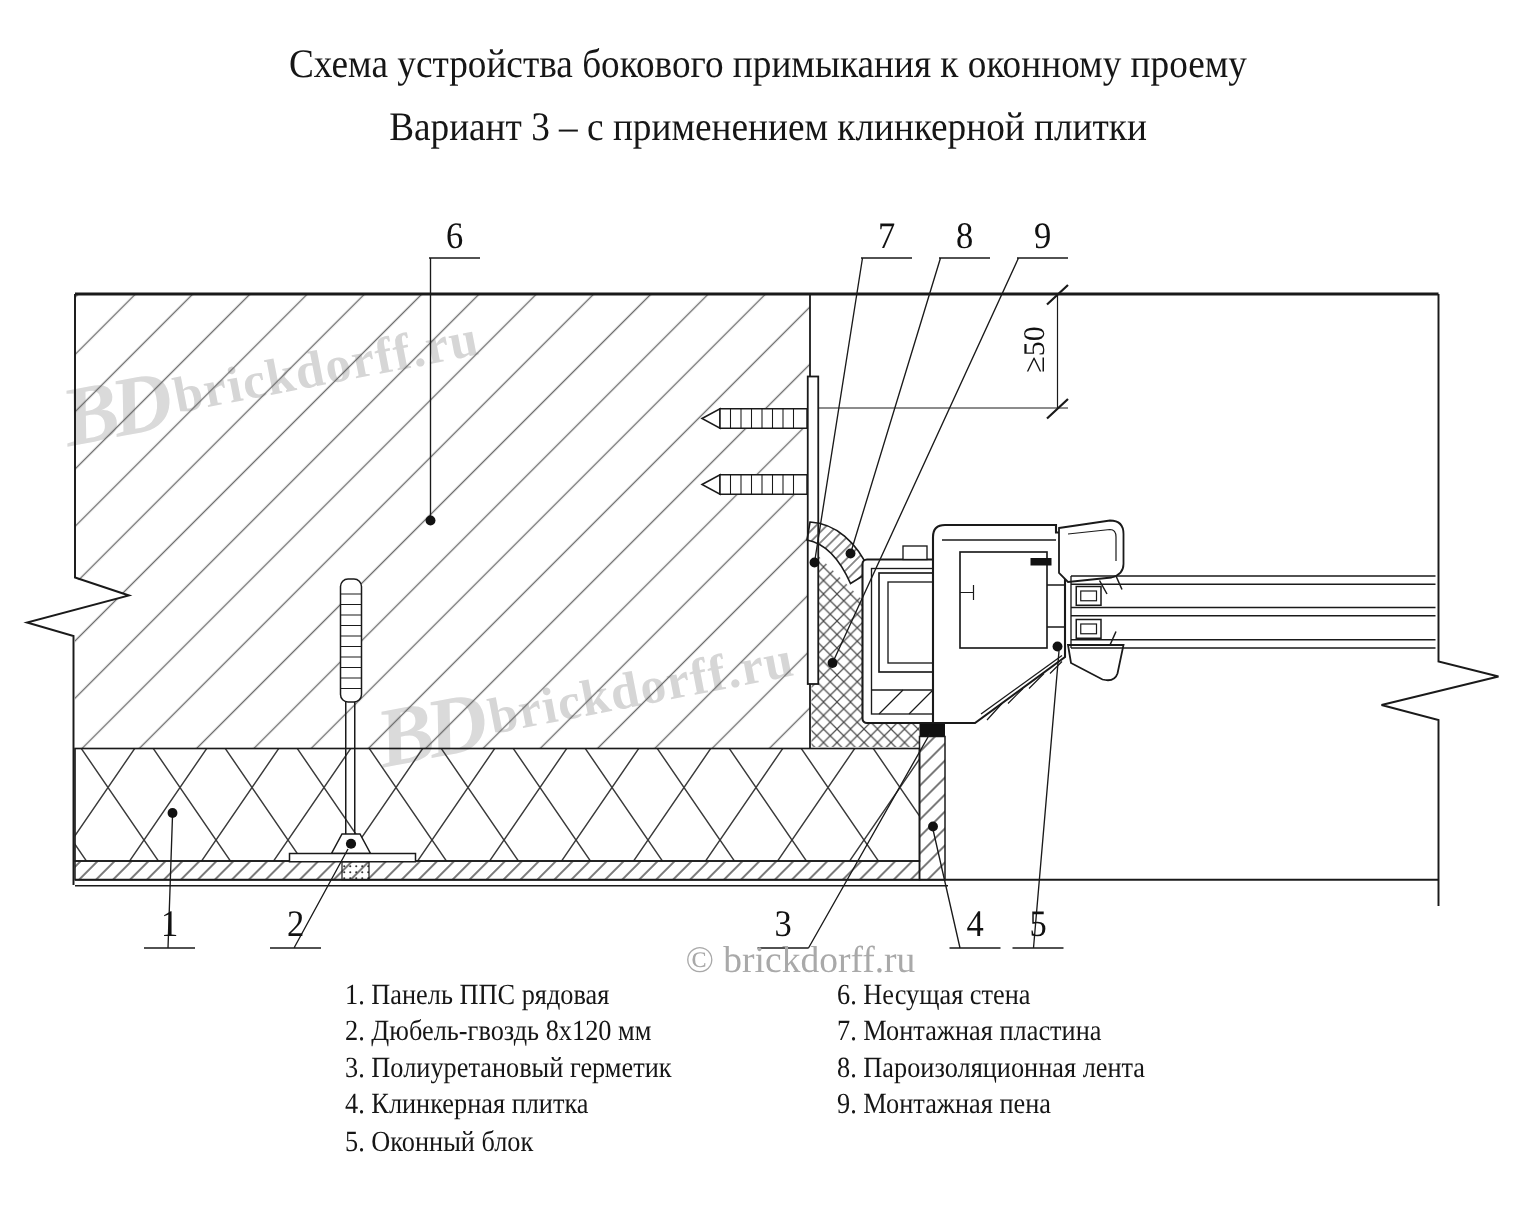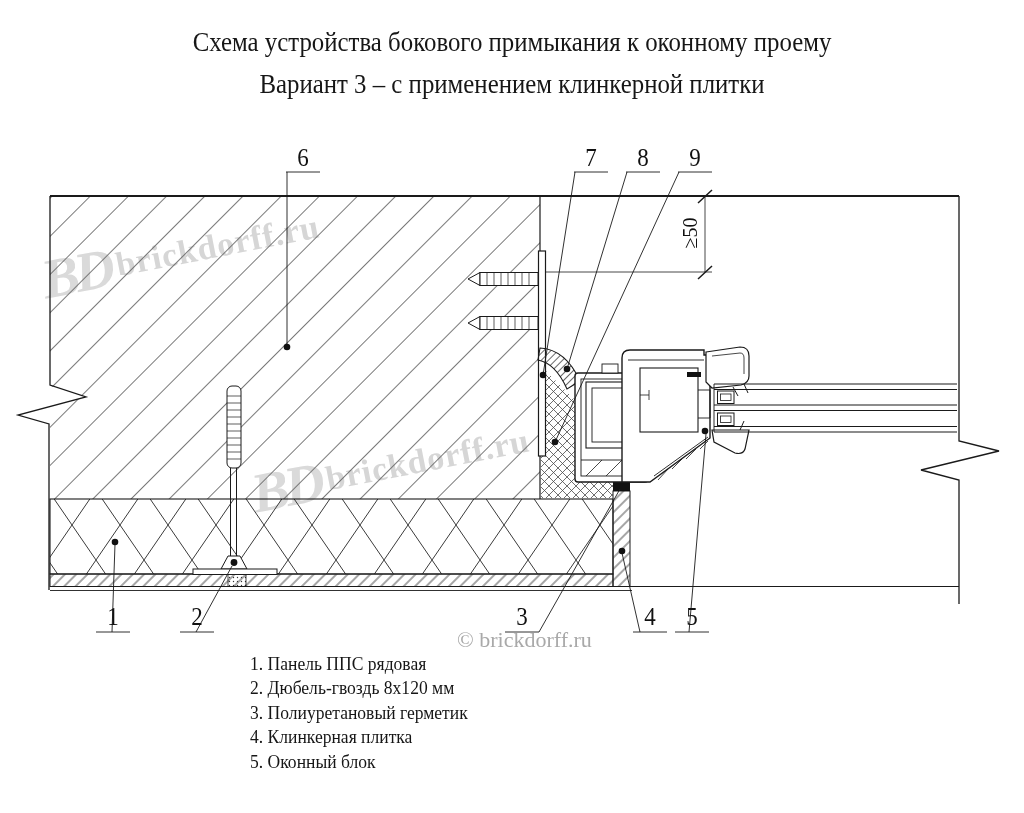--- a/index.html
+++ b/index.html
@@ -9,30 +9,30 @@
   .title-line{position:absolute;left:0;width:1024px;text-align:center;font-size:27px;
         letter-spacing:0px;color:#161616;transform:scaleX(0.92);transform-origin:50% 50%;
         white-space:nowrap;z-index:3;}
   .t1{top:27px;} .t2{top:69px;}
   
   .wm{position:absolute;z-index:1;color:#d3d3d3;white-space:nowrap;
       transform:rotate(-11deg);transform-origin:0 50%;display:flex;align-items:center;gap:6px;}
   .wm .wm-logo{font-size:56px;font-weight:bold;font-style:italic;letter-spacing:-4px;color:#dadada;}
   .wm .wm-domain{font-size:34px;font-weight:bold;color:#d6d6d6;letter-spacing:1px;}
   .wm1{left:42px;top:248px;} .wm2{left:252px;top:462px;}
-  .copyright{position:absolute;left:457px;top:627px;font-size:22px;color:#a9a9a9;z-index:3;text-align:center;}
+  .copyright{position:absolute;left:457px;top:627px;font-size:25px;color:#a9a9a9;z-index:3;text-align:center;}
   
   .draw-svg{position:absolute;left:0;top:0;z-index:2;}
   
   .co{position:absolute;width:24px;text-align:center;font-size:25px;color:#111;
       transform:scaleX(0.92);z-index:3;}
   .dim-label{position:absolute;left:668px;top:222px;width:44px;height:22px;text-align:center;
       font-size:20px;color:#111;transform:rotate(-90deg);z-index:3;white-space:nowrap;}
   
-  .legend-col{position:absolute;z-index:3;margin-left:20px;}
+  .legend-col{position:absolute;z-index:3;}
   .legend-col div{font-size:19.5px;line-height:24.4px;color:#161616;white-space:nowrap;
       transform:scaleX(0.9);transform-origin:0 50%;}
   .lc1{left:230px;top:652px;} .lc2{left:558px;top:652px;}
 </style>
 </head>
 <body>
 
 <div class="page">
 
   <div class="title-line t1">Схема устройства бокового примыкания к оконному проему</div>
@@ -189,14 +189,20 @@
 
   <div class="dim-label">≥50</div>
 
   <div class="legend-col lc1">
     <div>1. Панель ППС рядовая</div>
     <div>2. Дюбель-гвоздь 8х120 мм</div>
     <div>3. Полиуретановый герметик</div>
     <div>4. Клинкерная плитка</div>
     <div>5. Оконный блок</div>
   </div>
+  <div class="legend-col lc2">
+    <div>6. Несущая стена</div>
+    <div>7. Монтажная пластина</div>
+    <div>8. Пароизоляционная лента</div>
+    <div>9. Монтажная пена</div>
+  </div>
 
 </div>
 
 </body></html>

